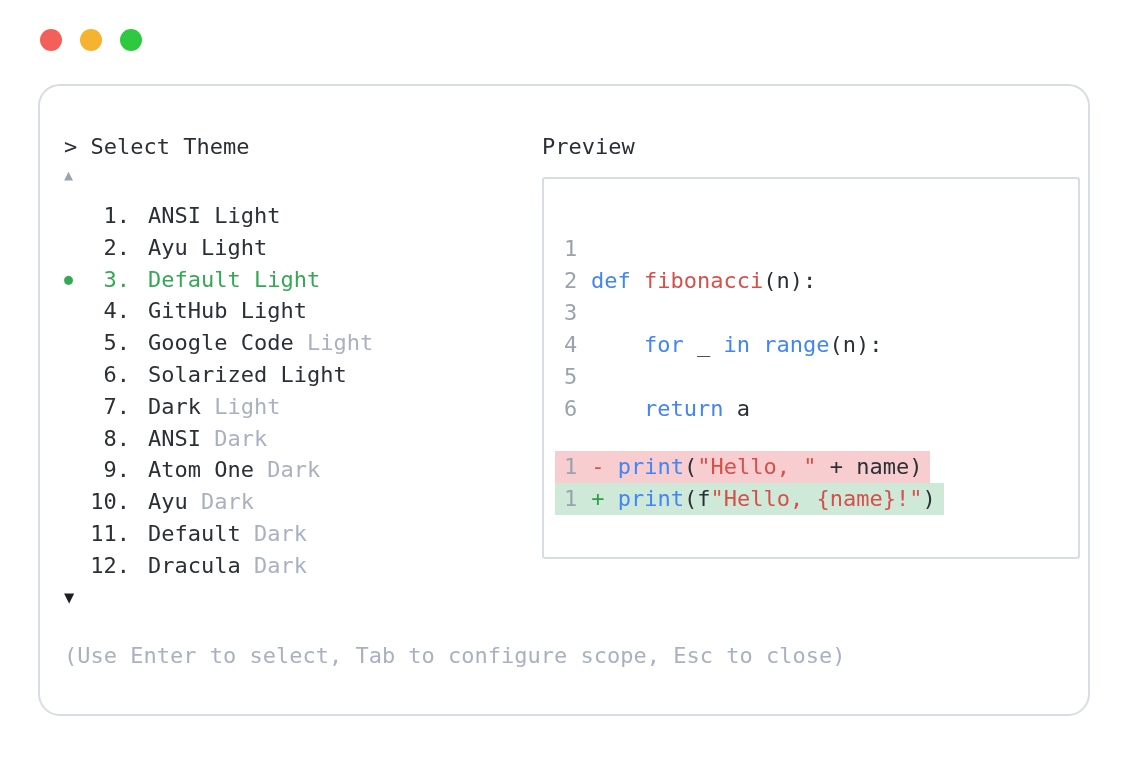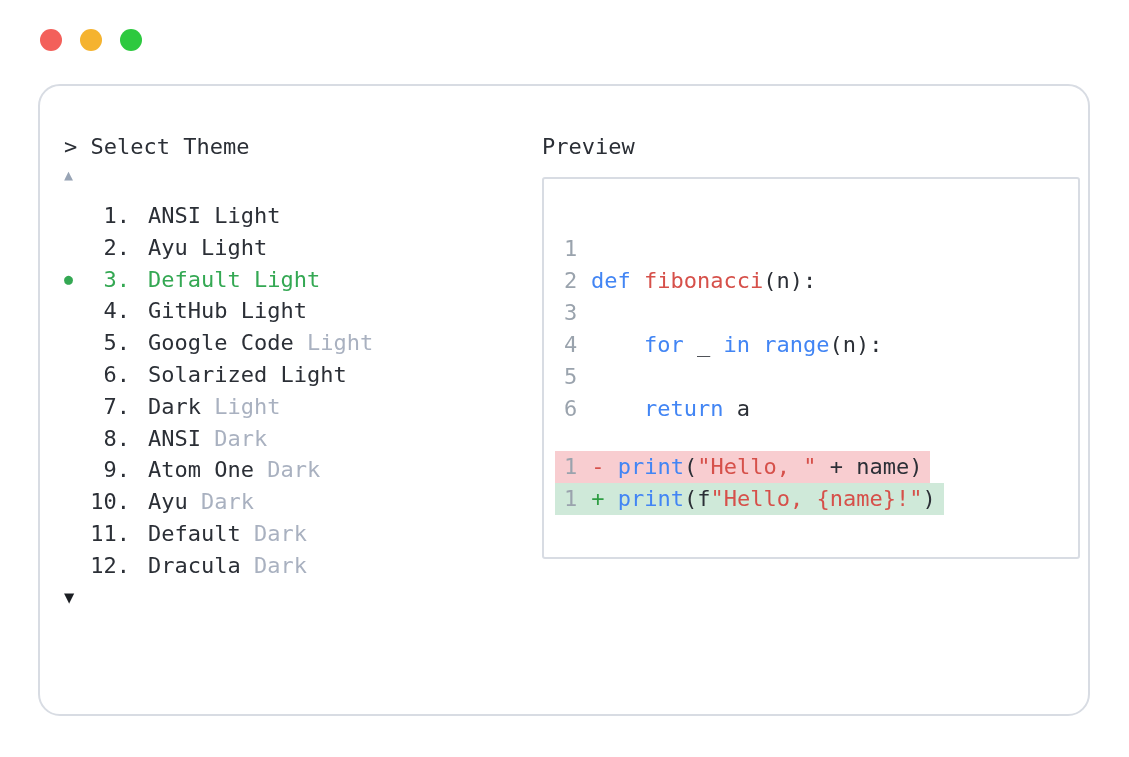--- a/index.html
+++ b/index.html
@@ -228,13 +228,14 @@
             </div>
             <div class="diff-line added">
               <span class="line-num">1</span>
               <span class="sign"> + </span>
               <span class="diff-code"><span class="tok-kw">print</span><span class="tok-plain">(f</span><span class="tok-str">"Hello, {name}!"</span><span class="tok-plain">)</span></span>
             </div>
           </div>
       </div>
     </div>
   </div>
+  <div class="help">(Use Enter to select, Tab to configure scope, Esc to close)</div>
 </div>
 
 </body></html>

